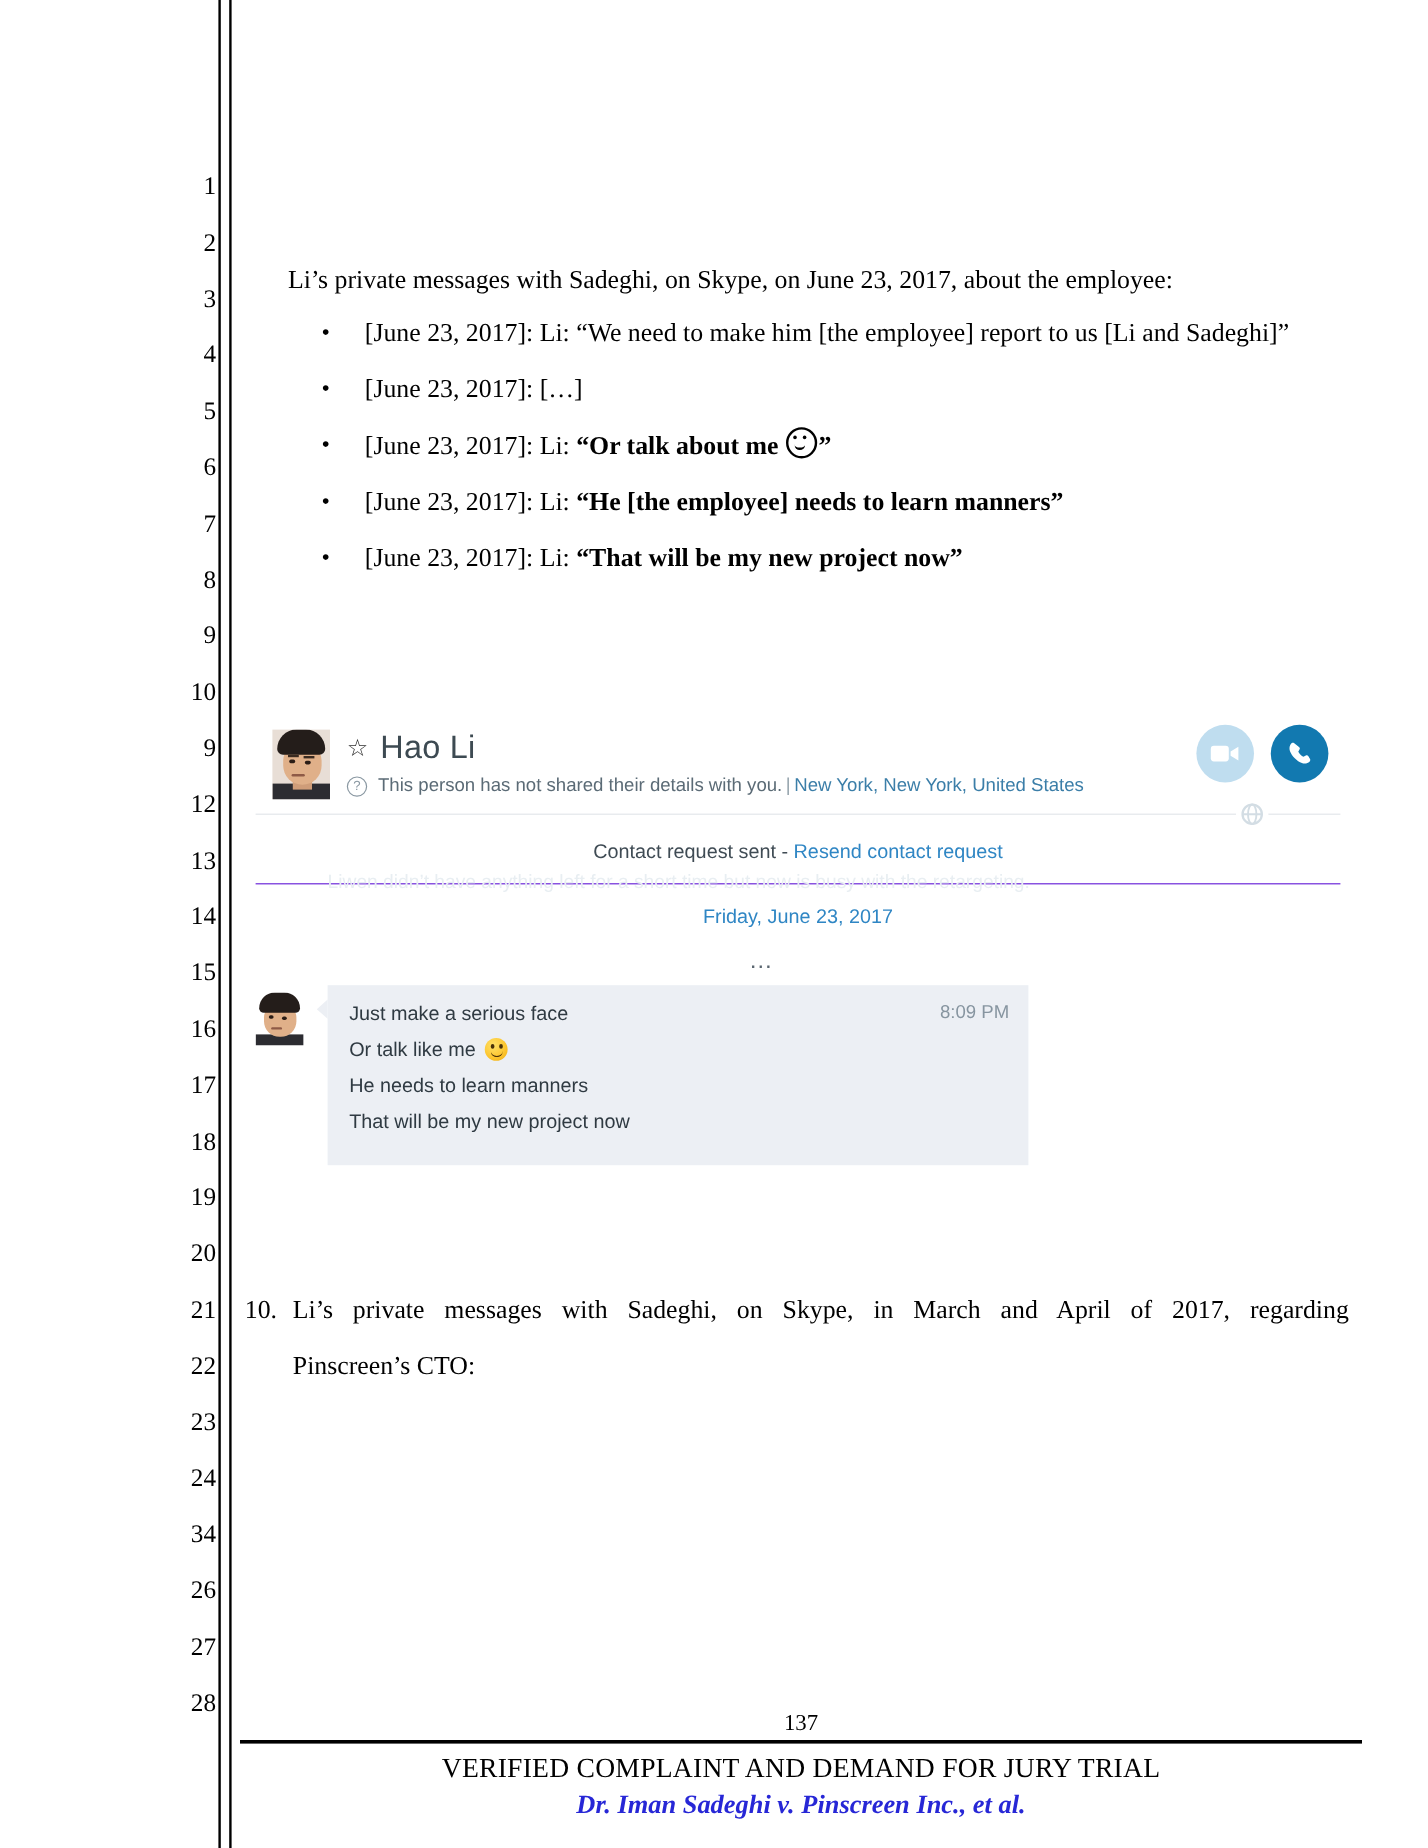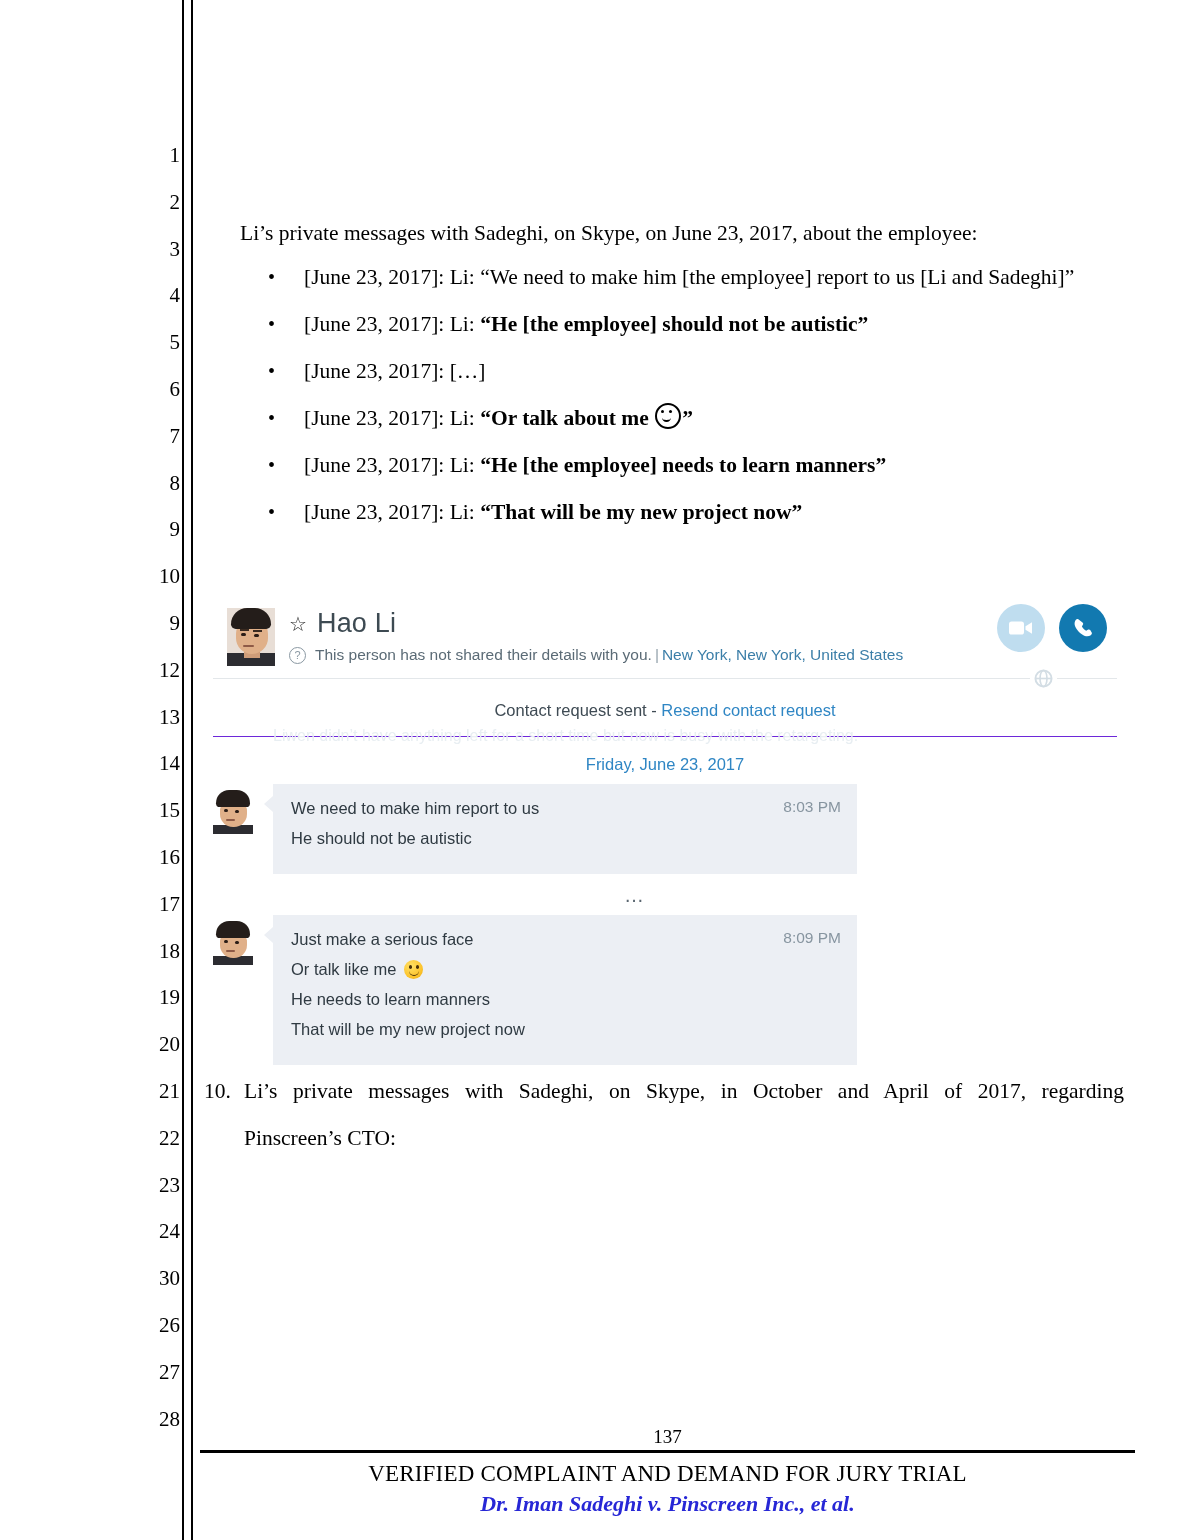--- a/index.html
+++ b/index.html
@@ -471,33 +471,32 @@
     <div>15</div>
     <div>16</div>
     <div>17</div>
     <div>18</div>
     <div>19</div>
     <div>20</div>
     <div>21</div>
     <div>22</div>
     <div>23</div>
     <div>24</div>
-    <div>30</div>
+    <div>34</div>
     <div>26</div>
     <div>27</div>
     <div>28</div>
   </div>
 
 <div class="content">
 
   <div class="intro">Li’s private messages with Sadeghi, on Skype, on June 23, 2017, about the employee:</div>
 
   <ul class="msg-list" id="bullet-list">
       <li><span>[June 23, 2017]: Li: “We need to make him [the employee] report to us [Li and Sadeghi]”</span></li>
-      <li><span>[June 23, 2017]: Li: </span><span class="q-bold">“He [the employee] should not be autistic”</span></li>
       <li><span>[June 23, 2017]: […]</span></li>
       <li><span>[June 23, 2017]: Li: </span><span class="q-bold">“Or talk about me </span><span class="emoji-outline"></span><span class="q-bold">”</span></li>
       <li><span>[June 23, 2017]: Li: </span><span class="q-bold">“He [the employee] needs to learn manners”</span></li>
       <li><span>[June 23, 2017]: Li: </span><span class="q-bold">“That will be my new project now”</span></li>
     </ul>
 
   <div class="skype">
 
     <div class="skype-header">
       <div class="sk-avatar-big">
@@ -551,34 +550,20 @@
       <span>Contact request sent - </span><a href="#">Resend contact request</a>
     </div>
 
     <div class="sk-divider2">
       <div class="ghost-msg">Liwen didn’t have anything left for a short time but now is busy with the retargeting.</div>
     </div>
 
     <div class="sk-date">Friday, June 23, 2017</div>
 
     <div id="conversation">
-        <div class="chat-row">
-          <div class="sk-avatar-sm">
-            <div class="shirt"></div>
-            <div class="face"></div>
-            <div class="hair"></div>
-            <div class="eye"></div>
-            <div class="mouth"></div>
-          </div>
-          <div class="bubble">
-            <p>We need to make him report to us</p>
-            <p>He should not be autistic</p>
-            <span class="bubble-time">8:03 PM</span>
-          </div>
-        </div>
         <div class="chat-ellipsis">…</div>
         <div class="chat-row">
           <div class="sk-avatar-sm">
             <div class="shirt"></div>
             <div class="face"></div>
             <div class="hair"></div>
             <div class="eye"></div>
             <div class="mouth"></div>
           </div>
           <div class="bubble">
@@ -589,21 +574,21 @@
             <span class="bubble-time">8:09 PM</span>
           </div>
         </div>
       </div>
 
   </div>
 
   <div class="para10">
     <span class="num">10.</span>
     <span class="ptext">
-      <span class="line1" style="display:block;">Li’s private messages with Sadeghi, on Skype, in October and April of 2017, regarding</span>
+      <span class="line1" style="display:block;">Li’s private messages with Sadeghi, on Skype, in March and April of 2017, regarding</span>
       <span style="display:block;">Pinscreen’s CTO:</span>
     </span>
   </div>
 
 </div>
 
 <div class="footer">
   <div class="pageno">137</div>
   <div class="fline"></div>
   <div class="ftitle">VERIFIED COMPLAINT AND DEMAND FOR JURY TRIAL</div>

